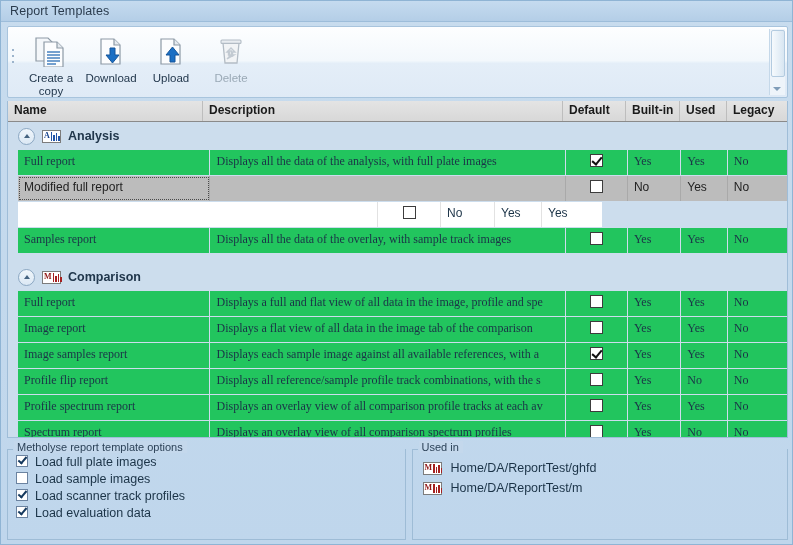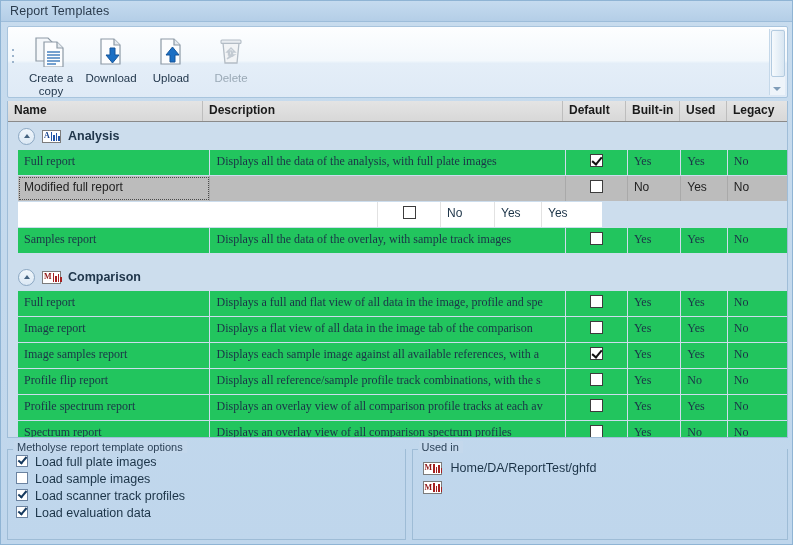--- a/index.html
+++ b/index.html
@@ -574,19 +574,20 @@
           <div class="used-item">
             <span class="grp-ico ico-red">
               <span class="ltr">M</span>
               <span class="bars">
                 <i style="height:9px"></i>
                 <i style="height:6px"></i>
                 <i style="height:8px"></i>
                 <i style="height:5px"></i>
               </span>
             </span>
+            <span>Home/DA/ReportTest/m</span>
           </div>
         </div>
     </div>
 
   </div>
 
 </div>
 
 </body></html>

